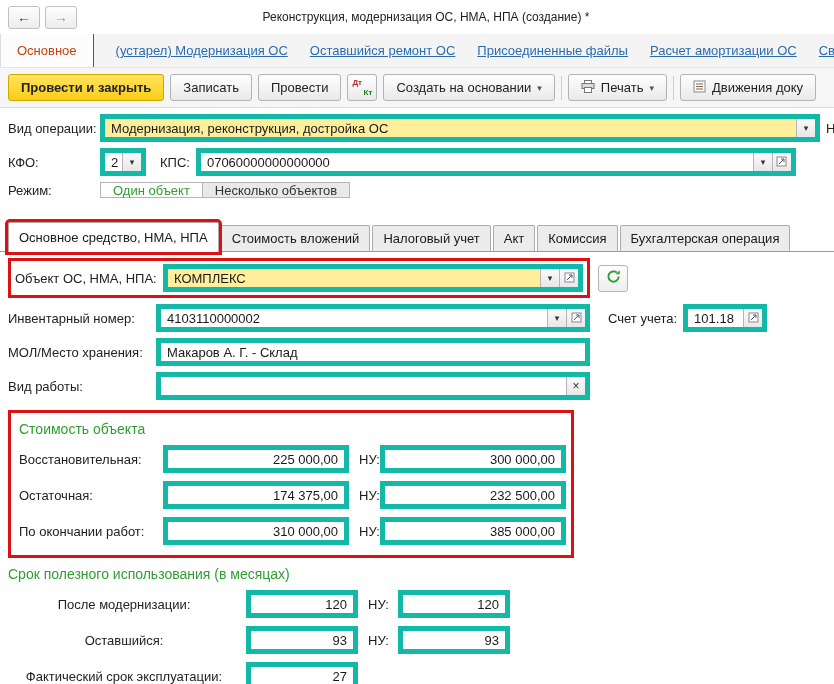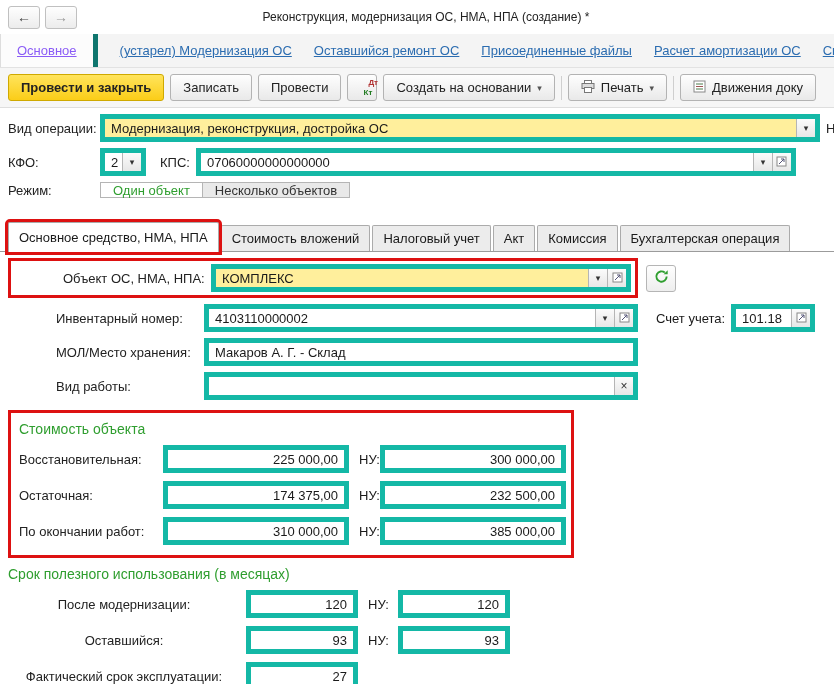--- a/index.html
+++ b/index.html
@@ -8,38 +8,38 @@
   .app { width:834px; height:684px; position:relative; overflow:hidden; background:#fff; font-size:13px; color:#1a1a1a; }
 
   
   .titlebar { display:flex; align-items:center; height:34px; padding:0 8px; background:#fff; }
   .navb { width:32px; height:23px; border:1px solid #c0c0c0; background:linear-gradient(#fefefe,#ececec); border-radius:3px; font:14px "Liberation Sans",sans-serif; color:#444; cursor:pointer; margin-right:5px; }
   .navb.fwd { color:#999; }
   .title { flex:1; text-align:center; font-size:12px; color:#222; padding-right:56px; white-space:nowrap; overflow:hidden; }
 
   
   .navstrip { display:flex; align-items:center; background:#f4f4f4; border-bottom:1px solid #e2e2e2; height:34px; gap:22px; white-space:nowrap; overflow:hidden; }
-  .nav-active { height:100%; display:flex; align-items:center; padding:0 16px; background:#fcfcfc; border-left:1px solid #ddd; border-right:5px solid #0f766e; color:#8b5cf6;text-decoration:underline; }
+  .nav-active { height:100%; display:flex; align-items:center; padding:0 16px; background:#fcfcfc; border-left:1px solid #ddd; border-right:1px solid #0f766e; color:#c2410c; }
   .navlink { color:#2b6cb0; text-decoration:underline; cursor:pointer; }
 
   
   .toolbar { display:flex; align-items:center; gap:6px; padding:0 8px; background:#f6f6f6; border-bottom:1px solid #dedede; height:40px; overflow:hidden; white-space:nowrap; }
   .btn { display:inline-flex; align-items:center; gap:6px; height:27px; padding:0 12px; border:1px solid #b3b3b3; border-radius:3px; background:linear-gradient(#fefefe,#e9e9e9); font-family:inherit; font-size:13px; color:#222; cursor:pointer; flex:0 0 auto; }
   .btn-primary { background:linear-gradient(#ffe45c,#fbcd18); border-color:#cfa900; font-weight:bold; }
   .btn-dtkt { width:30px; padding:0 4px; position:relative; }
-  .btn-dtkt .dt { position:absolute; top:3px; left:20px; font-size:8px; font-weight:bold; color:#b03030; }
+  .btn-dtkt .dt { position:absolute; top:3px; left:4px; font-size:8px; font-weight:bold; color:#b03030; }
   .btn-dtkt .kt { position:absolute; bottom:3px; right:4px; font-size:8px; font-weight:bold; color:#1f7a1f; }
   .caret { font-size:9px; color:#555; }
   .sep { width:1px; height:24px; background:#cfcfcf; flex:0 0 auto; }
 
   
   .frm { display:flex; align-items:center; padding:0 8px; margin-top:6px; }
   .lb { margin-right:6px; white-space:nowrap; color:#222; }
   .w86 { width:86px; flex:0 0 86px; }
-  .w142 { width:142px; flex:0 0 142px;margin-left:48px; }
+  .w142 { width:142px; flex:0 0 142px; }
   .fld { display:flex; align-items:stretch; height:28px; border:5px solid #14b8a6; background:#fff; overflow:hidden; flex:0 0 auto; }
   .fld .val { flex:1; display:flex; align-items:center; padding:0 6px; white-space:nowrap; overflow:hidden; }
   .fld.yellow { background:#ffef9c; }
   .fbtn { width:19px; border:none; border-left:1px solid #b5b5b5; background:linear-gradient(#fbfbfb,#e7e7e7); display:flex; align-items:center; justify-content:center; font-size:9px; color:#333; cursor:pointer; flex:0 0 19px; }
   .num .val { justify-content:flex-end; }
   .edge-frag { margin-left:6px; color:#222; }
 
   .seg { display:flex; height:16px; border:1px solid #b5b5b5; background:#e9e9e9; }
   .seg-on { display:flex; align-items:center; padding:0 12px; background:#fff; color:#2f9e2f; border-right:1px solid #b5b5b5; cursor:pointer; }
   .seg-off { display:flex; align-items:center; padding:0 12px; color:#333; cursor:pointer; }

